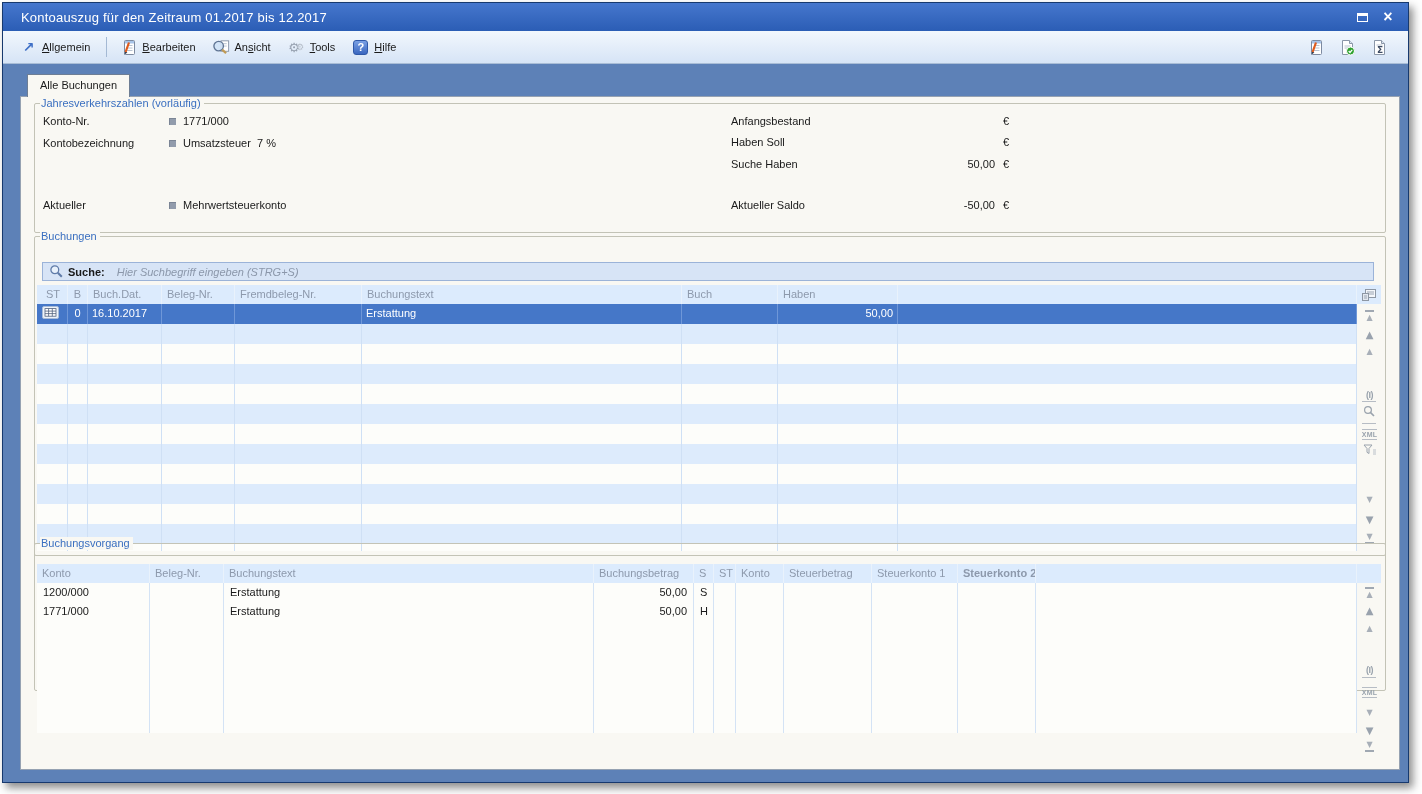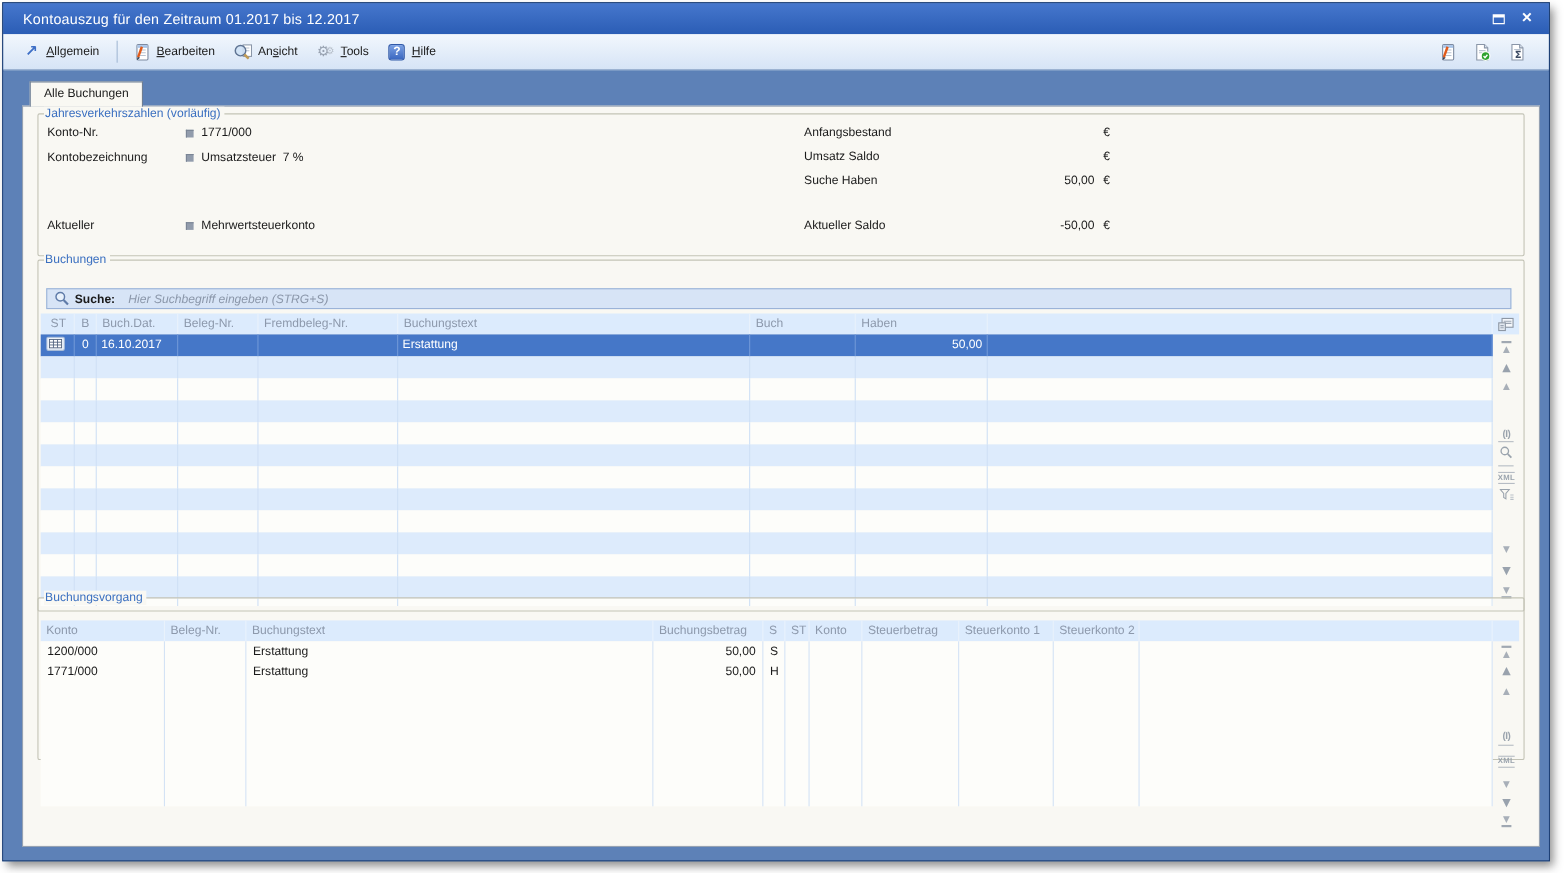--- a/index.html
+++ b/index.html
@@ -199,21 +199,21 @@
           <span class="rlab">Anfangsbestand</span>
           <span class="rval"></span>
           <span class="rcur">€</span>
         </div>
         <div class="frow" style="top:33px;left:0;right:0">
           <span class="flab">Kontobezeichnung</span>
           <span class="fbul"></span>
           <span class="fval">Umsatzsteuer  7 %</span>
         </div>
         <div class="frow" style="top:32px;left:0;right:0">
-          <span class="rlab">Umsatz Saldo</span>
+          <span class="rlab">Haben Soll</span>
           <span class="rval"></span>
           <span class="rcur">€</span>
         </div>
         <div class="frow" style="top:54px;left:0;right:0">
           <span class="rlab">Suche Haben</span>
           <span class="rval">50,00</span>
           <span class="rcur">€</span>
         </div>
         <div class="frow" style="top:95px;left:0;right:0">
           <span class="flab">Aktueller</span>
@@ -453,21 +453,21 @@
         <div class="ghead" id="voucher-header">
             <div class="hc" style="width: 113px;">Konto</div>
             <div class="hc" style="width: 74px;">Beleg-Nr.</div>
             <div class="hc" style="width: 370px;">Buchungstext</div>
             <div class="hc" style="width: 100px;">Buchungsbetrag</div>
             <div class="hc" style="width: 20px;">S</div>
             <div class="hc" style="width: 22px;">ST</div>
             <div class="hc" style="width: 48px;">Konto</div>
             <div class="hc" style="width: 88px;">Steuerbetrag</div>
             <div class="hc" style="width: 86px;">Steuerkonto 1</div>
-            <div class="hc" style="width: 78px;">Steuerkonto 2</div>
+            <div class="hc" style="width: 78px; font-weight: bold;">Steuerkonto 2</div>
             <div class="hc" style="width: 321px;"></div>
           </div>
         <div id="voucher-body">
             <div class="vcol" style="width: 113px;">
               <div class="vc">1200/000</div>
               <div class="vc">1771/000</div>
             </div>
             <div class="vcol" style="width: 74px;">
               <div class="vc"></div>
               <div class="vc"></div>

